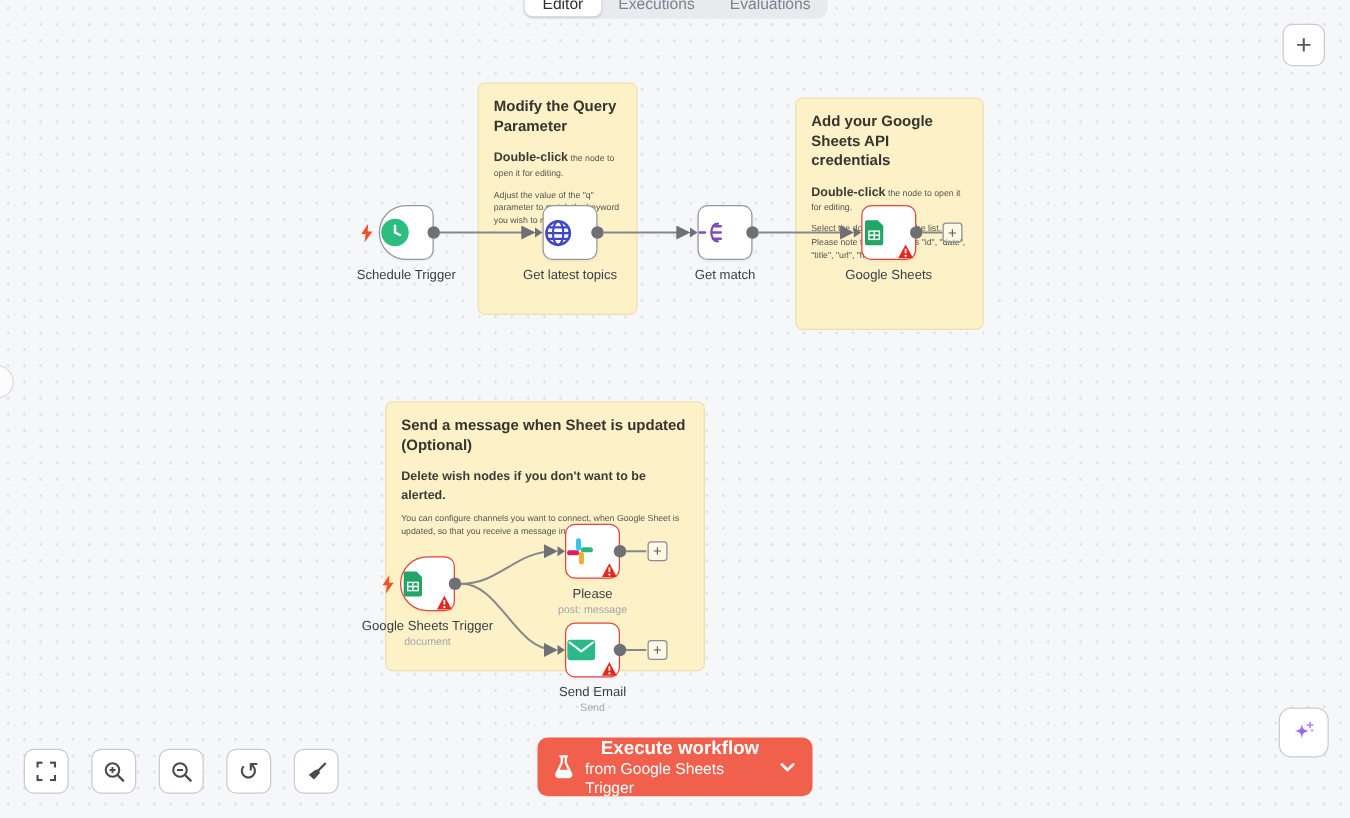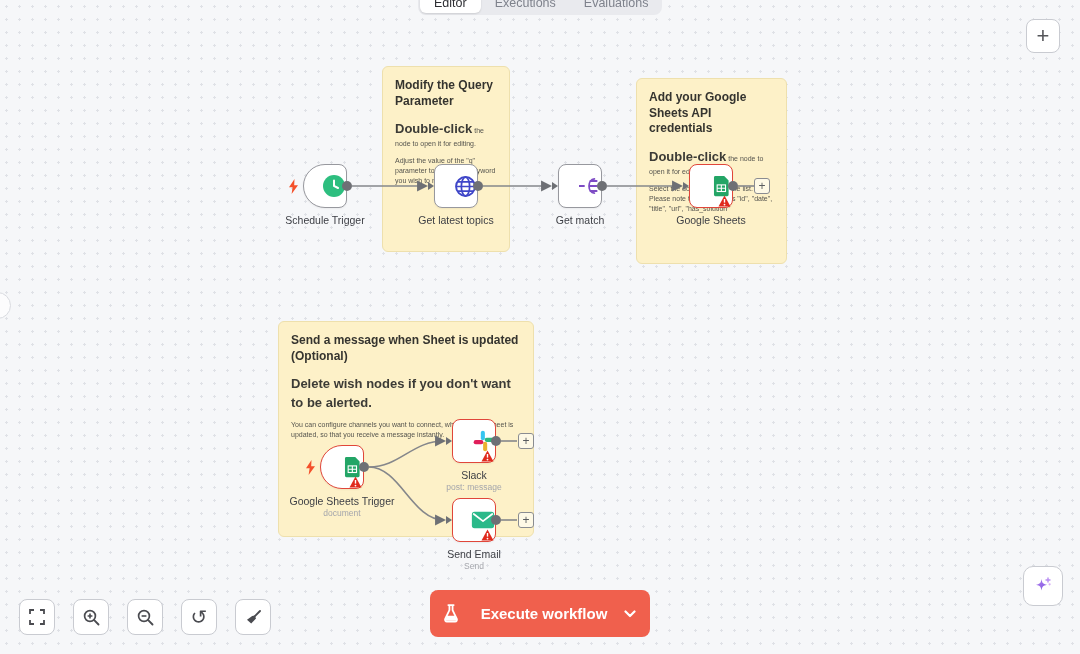--- a/index.html
+++ b/index.html
@@ -34,30 +34,30 @@
   #btn-fit { left:19px; } #btn-zoomin { left:73px; } #btn-zoomout { left:127px; }
   #btn-reset { left:181px; font-size:20px; line-height:1; } #btn-tidy { left:235px; }
 
   
   .note {
     position:absolute; background:#fdf1c8; border:1px solid #eee0ad; border-radius:6px;
     padding:11px 12px; z-index:1; color:#41403b;
   }
   #note-1 { left:382px; top:66px; width:128px; height:186px; }
   #note-2 { left:636px; top:66px; width:151px; height:186px;margin-top:12px; }
-  #note-3 { left:278px; top:321px; width:256px; height:216px; }
+  #note-3 { left:308px; top:321px; width:256px; height:216px; }
   .note h3 { font-size:12px; line-height:1.3; color:#35342f; margin-bottom:11px; font-weight:bold; }
   .note p { font-size:7px; line-height:1.45; color:#55544e; margin-bottom:7px; }
-  .note p b { font-size:13px; color:#3c3b36; }
+  .note p b { font-size:10px; color:#3c3b36; }
 
   
   .node {
     position:absolute; width:44px; height:44px; background:#ffffff;
     border:1.2px solid #97989e; border-radius:8px; z-index:5;
-    display:flex; align-items:center; justify-content:flex-end;
+    display:flex; align-items:center; justify-content:flex-start;
     box-shadow:0 1px 2px rgba(0,0,0,.05); cursor:pointer;
   }
   .node.trigger { border-radius:22px 8px 8px 22px; }
   .node.error { border-color:#e0463a; border-width:1.4px; }
   .node .out-dot {
     position:absolute; right:-6px; top:50%; margin-top:-5px; width:10px; height:10px;
     border-radius:50%; background:#6e7075;
   }
   .node .in-arrow {
     position:absolute; left:-7px; top:50%; margin-top:-4px; width:0; height:0;
@@ -242,21 +242,21 @@
     <rect x="9.2" y="10.6" width="3.7" height="8.8" rx="1.85" fill="#ECB22E"></rect>
     <rect x="0.6" y="9.2" width="8.8" height="3.7" rx="1.85" fill="#E01E5A"></rect>
   </svg>
   <svg class="warn" viewBox="0 0 13 12">
     <path d="M6.5,0.5 L12.5,11.5 H0.5 Z" fill="#e02a1d"></path>
     <path d="M6.5 4 V7.6" stroke="#fff" stroke-width="1.4"></path>
       <circle cx="6.5" cy="9.6" r="0.9" fill="#fff"></circle>
   </svg>
   <span class="in-arrow"></span>
   <span class="out-dot"></span>
-  <span class="nlabel">Slack</span>
+  <span class="nlabel">Please</span>
   <span class="nsub">post: message</span>
 </div>
 
 <div class="plus-ep" id="plus-2">
   <span>+</span>
 </div>
 
 <div class="node error" id="node-email">
   <svg width="24" height="20" viewBox="0 0 22 18">
     <rect x="0.8" y="1.5" width="20.4" height="15" rx="2.4" fill="#2bb98a"></rect>
@@ -306,20 +306,21 @@
   </svg>
 </div>
 
 <div id="execute-btn">
   <svg width="16" height="19" viewBox="0 0 14 17">
     <path d="M4.6 1 H9.4 M5.6 1 V5.4 L1.8 13.4 A1.7 1.7 0 0 0 3.3 15.8 H10.7 A1.7 1.7 0 0 0 12.2 13.4 L8.4 5.4 V1" fill="none" stroke="#fff" stroke-width="1.6" stroke-linecap="round" stroke-linejoin="round"></path>
     <path d="M3.4 10.5 H10.6 L12 13.6 A1.1 1.1 0 0 1 11 15 H3 A1.1 1.1 0 0 1 2 13.6 Z" fill="#fff"></path>
   </svg>
   <div class="txt">
     <div class="main">Execute workflow</div>
+    <div class="sub">from Google Sheets Trigger</div>
   </div>
   <div class="chev">
     <svg width="12" height="8" viewBox="0 0 12 8">
       <path d="M1.5 1.5 L6 6 L10.5 1.5" fill="none" stroke="#fff" stroke-width="2.2" stroke-linecap="round" stroke-linejoin="round"></path>
     </svg>
   </div>
 </div>
 
 <div class="sq-btn" id="assistant-btn">
   <svg width="22" height="22" viewBox="0 0 22 22">

